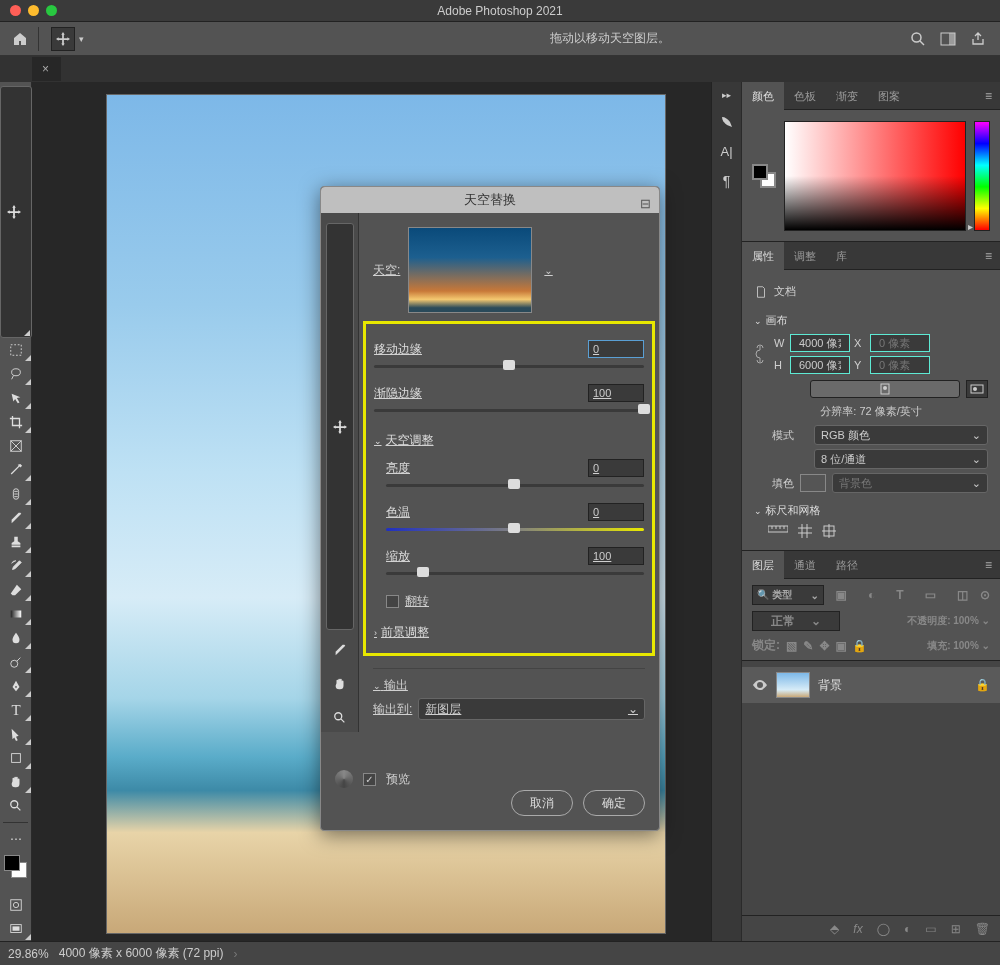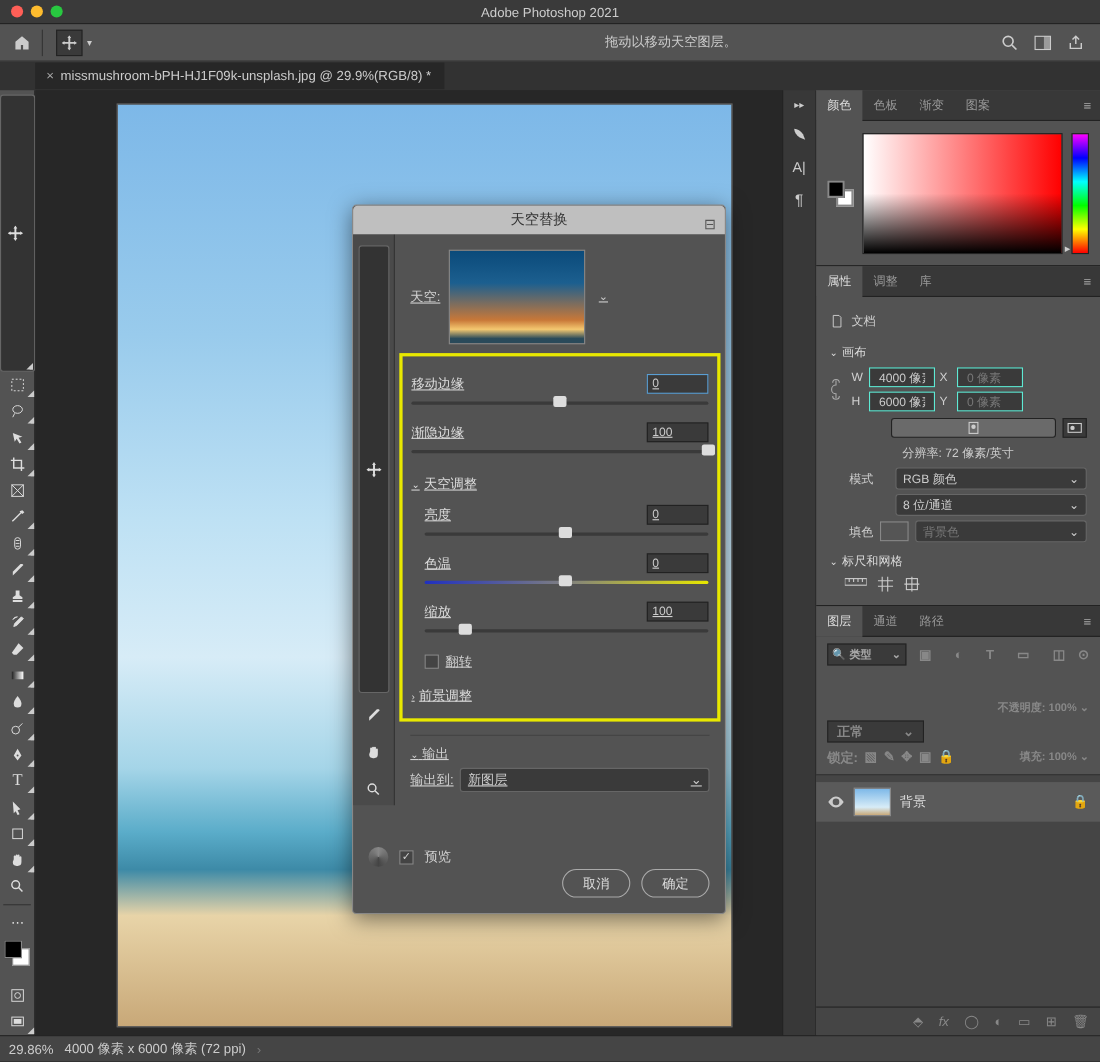--- a/index.html
+++ b/index.html
@@ -114,23 +114,23 @@
 .fill-swatch { width: 26px; height: 18px; border: 1px solid #888; background: #555; }
 .rulers-sec { margin-top: 10px; }
 .ruler-icos { display: flex; gap: 10px; margin-top: 6px; padding-left: 14px; }
 
 
 .layers-opts { padding: 6px 10px; display: flex; flex-direction: column; gap: 6px; border-bottom: 1px solid #222; font-weight: bold; }
 .lay-top { display: flex; align-items: center; gap: 6px; }
 .lay-filter { width: 72px; height: 20px; background: #3a3a3a; border: 1px solid #222; color: #aaa; display: flex; align-items: center; padding: 0 4px; justify-content: space-between; font-size: 10px; }
 .lay-icos { display: flex; gap: 10px; color: #888; flex: 1; justify-content: space-around; }
 .lay-mode { display: flex; align-items: center; gap: 6px; color: #888; }
-.lay-sel { width: 88px; height: 20px; background: #3a3a3a; border: 1px solid #222; color: #888; display: flex; align-items: center; padding: 0 8px; justify-content: space-between; margin-top: 44px; }
+.lay-sel { width: 88px; height: 20px; background: #3a3a3a; border: 1px solid #222; color: #888; display: flex; align-items: center; padding: 0 18px; justify-content: space-between; }
 .lay-op { margin-left: auto; color: #888; font-size: 10px; }
-.lay-lock { display: flex; gap: 6px; color: #888; }
+.lay-lock { display: flex; align-items: center; gap: 6px; color: #888; }
 .lay-lock .ico { color: #888; }
 .layers-list { flex: 1; background: #454545; padding: 6px 0; }
 .layer-row { display: flex; align-items: center; height: 36px; padding: 0 10px; gap: 8px; background: #5a5a5a; }
 .eye { color: #ccc; }
 .lay-thumb { width: 34px; height: 26px; background: linear-gradient(to bottom, #7db8e8 0%, #d7ecf7 70%, #c8a878 100%); border: 1px solid #888; }
 .lay-name { color: #ddd; flex: 1; }
 .lay-lock-ico { color: #aaa; }
 .layers-foot { height: 26px; background: #454545; border-top: 1px solid #222; display: flex; align-items: center; justify-content: flex-end; gap: 14px; padding: 0 10px; color: #888; }
 
 
@@ -183,21 +183,20 @@
         <svg width="16" height="16" viewBox="0 0 16 16">
           <path fill="none" stroke="currentColor" stroke-width="1.3" d="M3 8v5h10V8M8 2v7M5 5l3-3 3 3"></path>
         </svg>
       </span>
   </div>
 </div>
 
 <div class="tabbar">
   <div class="tab">
     <span class="tab-x">×</span>
-    <span>missmushroom-bPH-HJ1F09k-unsplash.jpg @ 29.9%(RGB/8) *</span>
   </div>
 </div>
 
 <div class="main">
 
   <div class="ltoolbar">
     <div class="tool sel">
         <svg width="14" height="14" viewBox="0 0 16 16">
           <path fill="#ddd" d="M8 0l2 3H9v4h4V6l3 2-3 2V9H9v4h1l-2 3-2-3h1V9H3v1L0 8l3-2v1h4V3H6z"></path>
         </svg>

